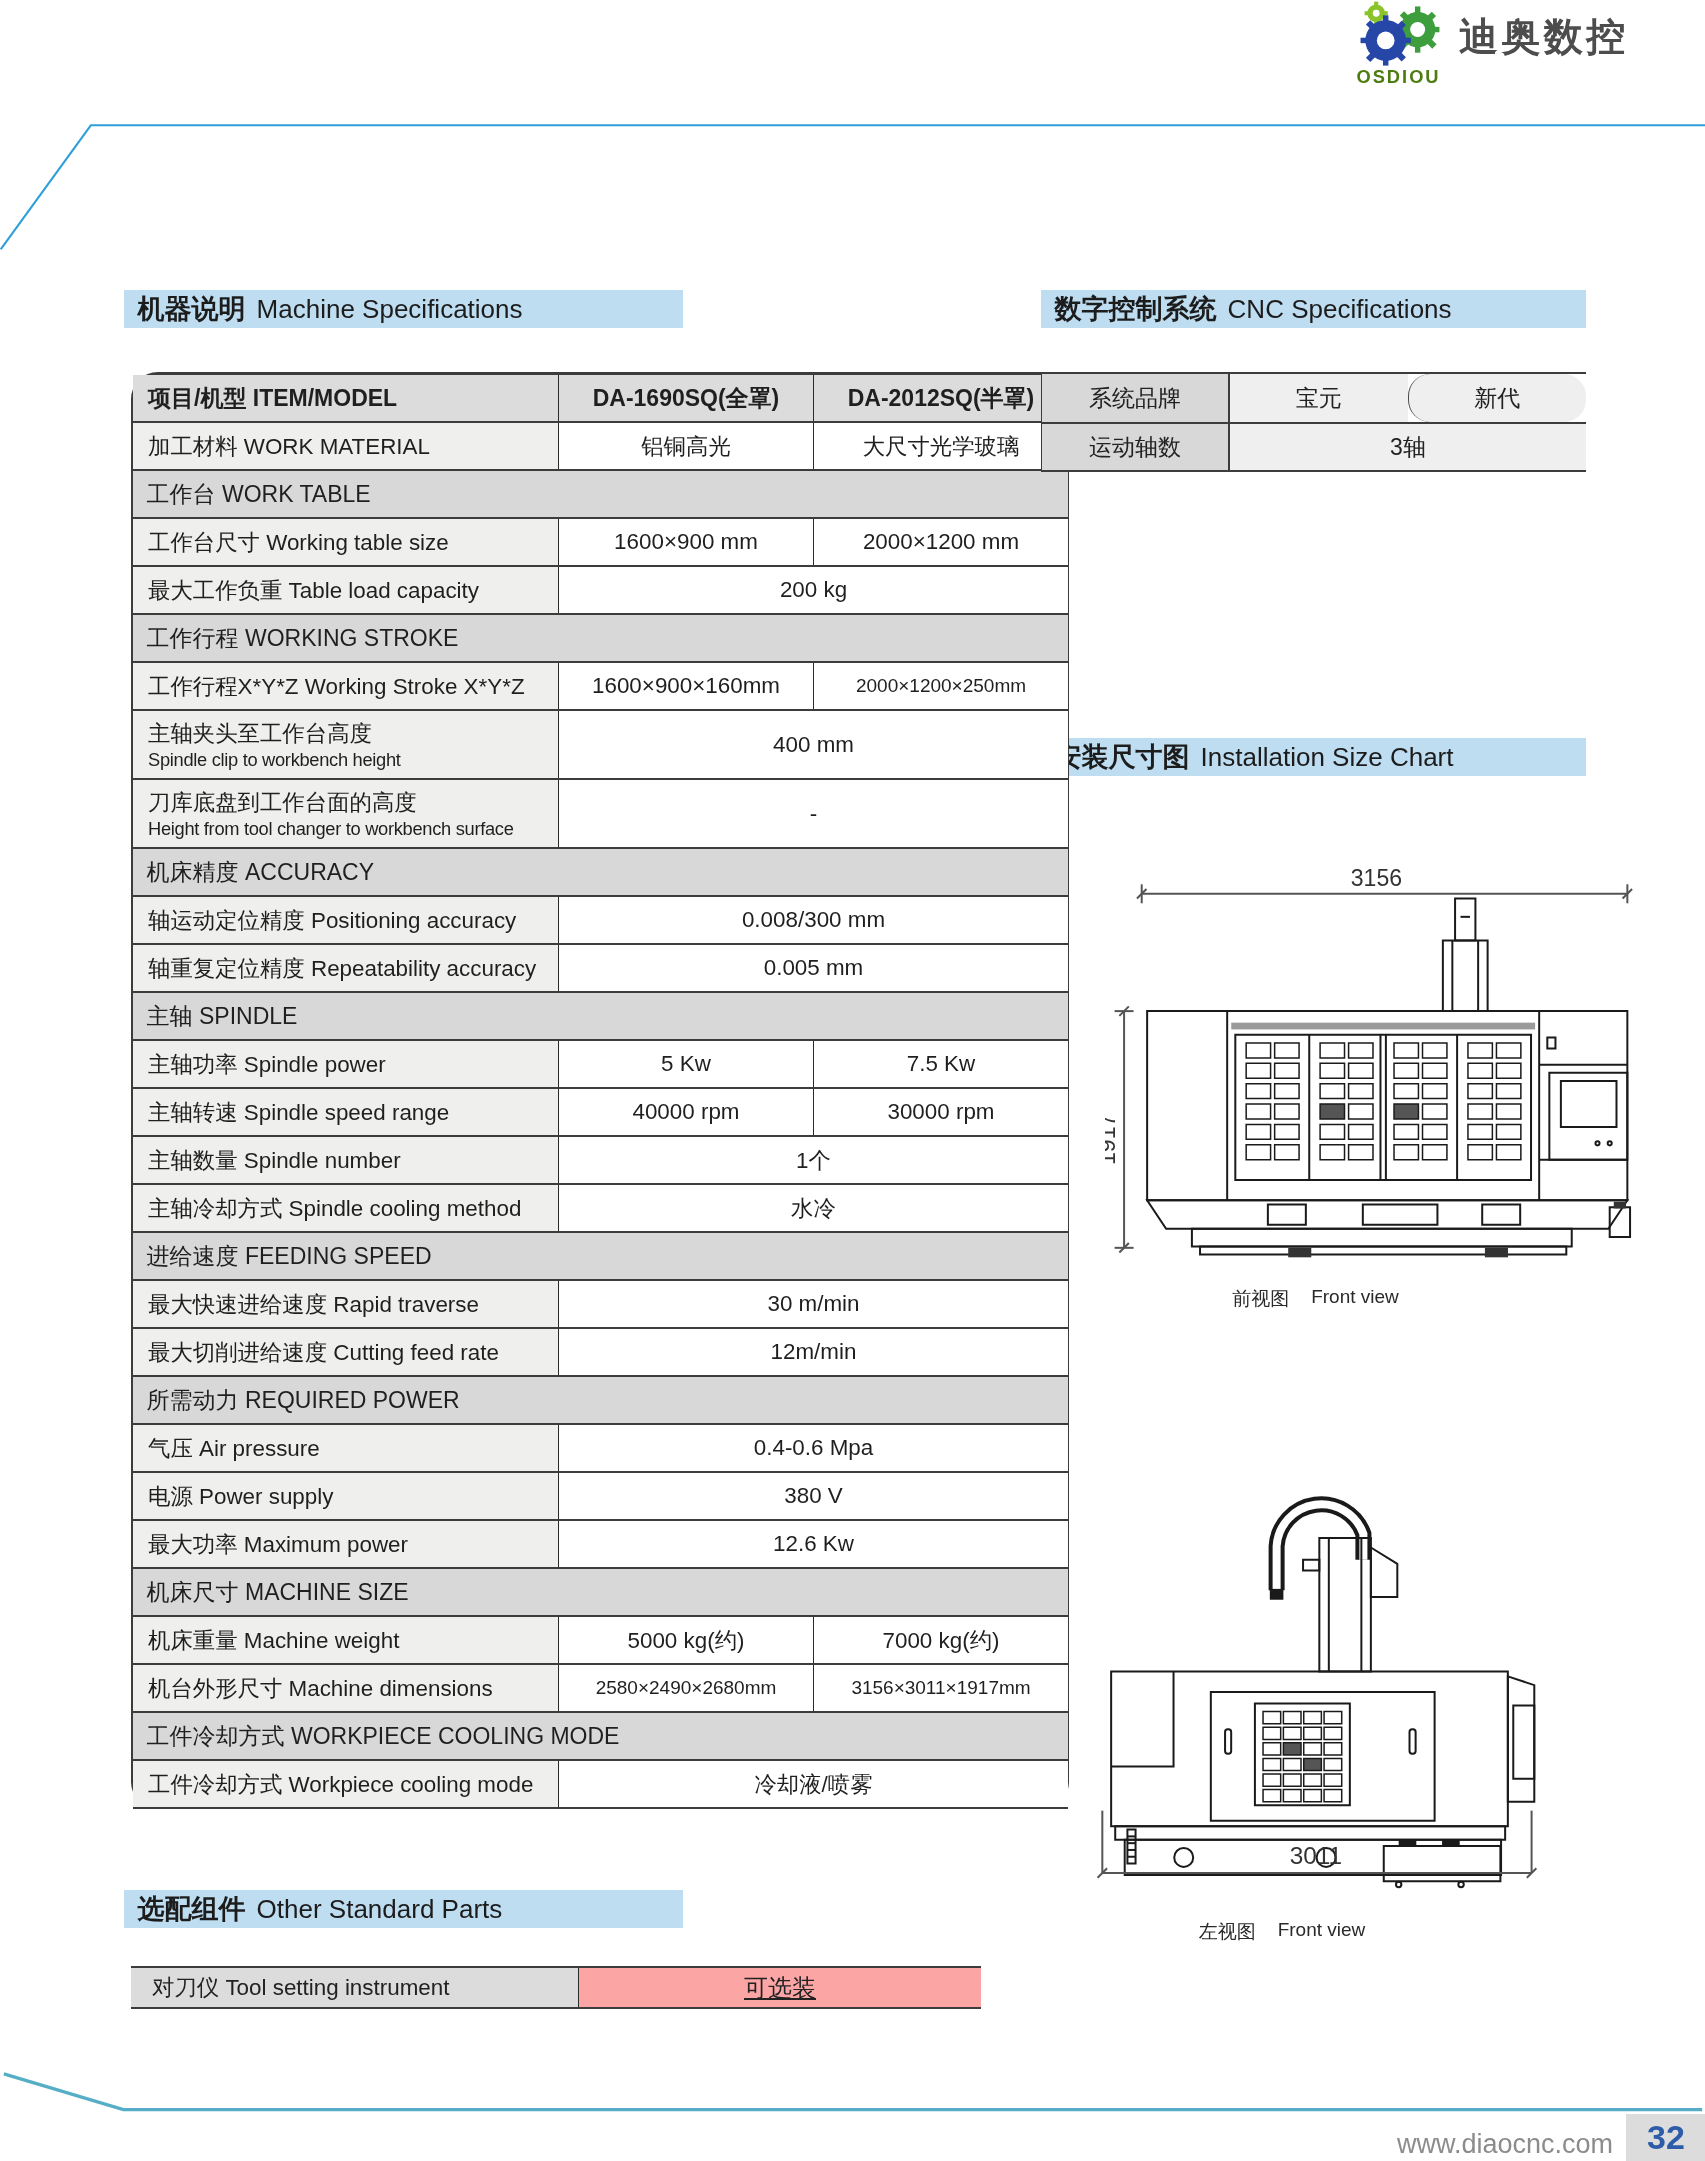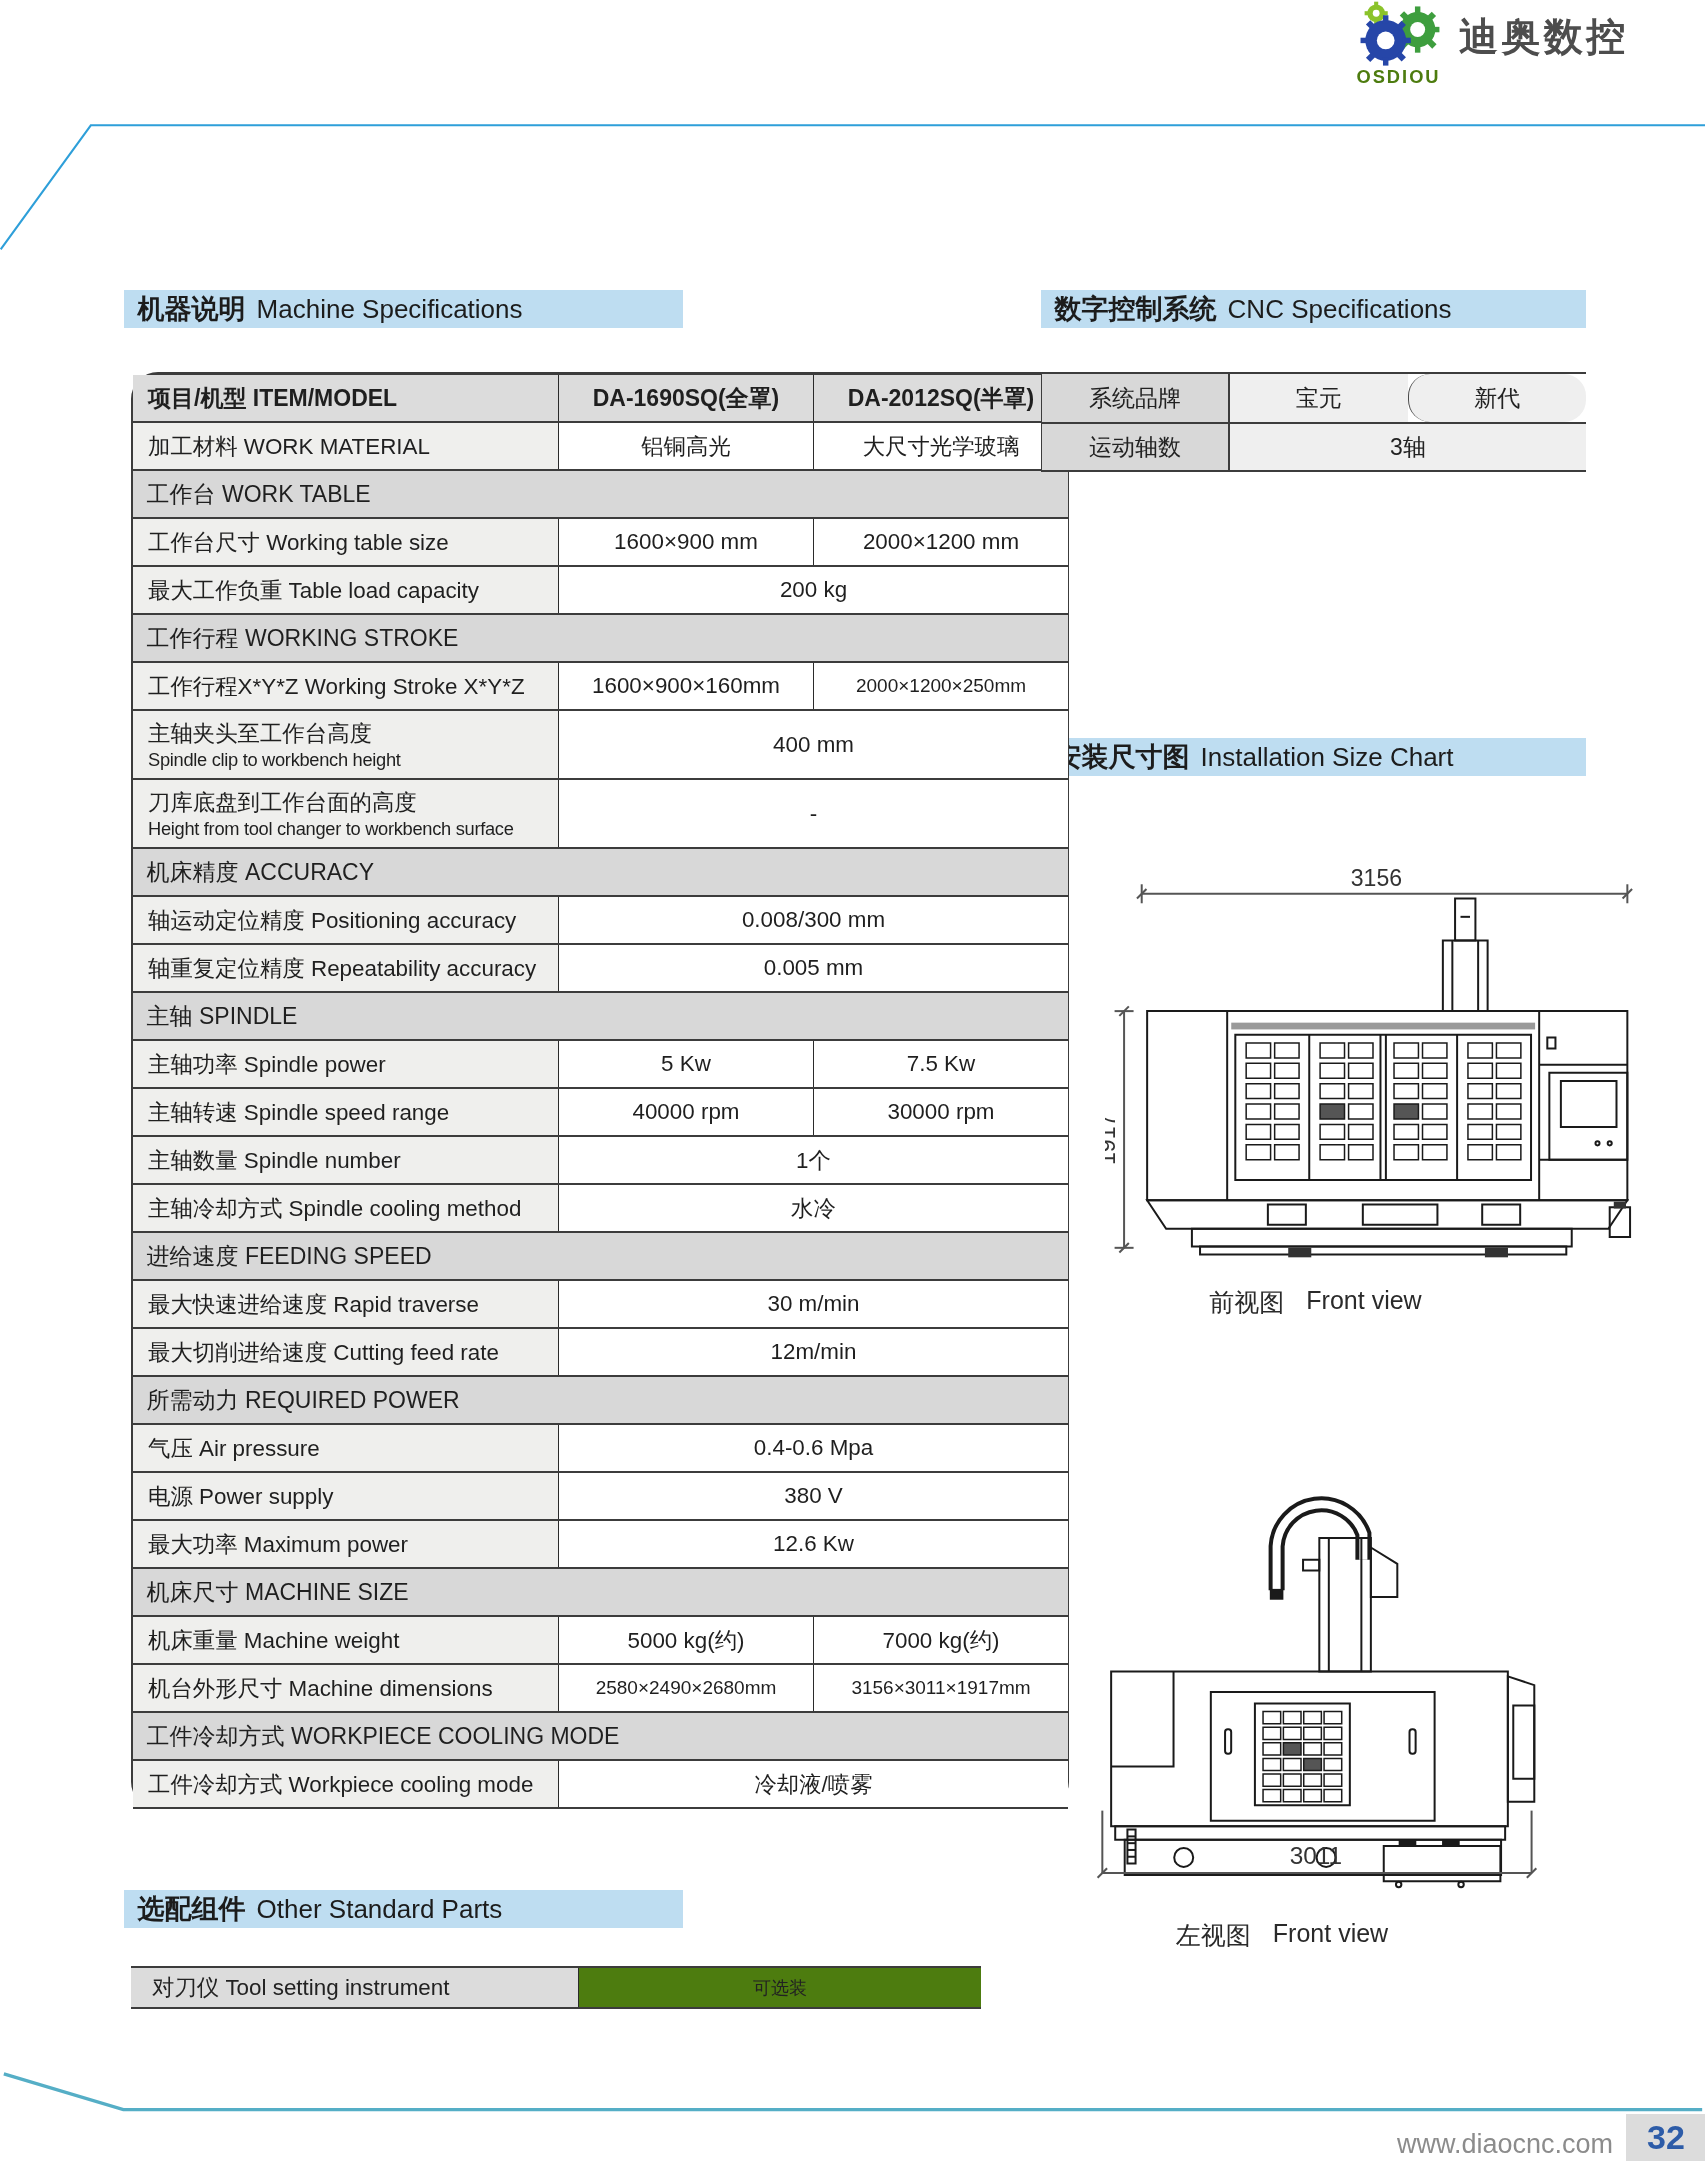--- a/index.html
+++ b/index.html
@@ -54,32 +54,32 @@
   .crow + .crow { border-top:2px solid #3c3c3c; }
   .clbl { width:186px; background:#D8D8D8; display:flex; align-items:center; justify-content:center; font-size:23px; }
   .cval { flex:1; background:#EFEFEF; border-left:2px solid #3c3c3c; display:flex; align-items:center;
           justify-content:center; font-size:23px; }
   .cval + .cval { border-left:1.4px solid #4a4a4a;border-radius:22px; }
 
   
   .parts-table { position:absolute; left:131px; top:1966px; width:850px; height:43px; display:flex;
                  border-top:2px solid #3c3c3c; border-bottom:2px solid #3c3c3c; }
   .parts-lbl { width:447px; background:#DCDCDC; display:flex; align-items:center; padding-left:21px; font-size:22.4px; }
-  .parts-val { flex:1; background:#4d7c0f; border-left:1.4px solid #2b2b2b; display:flex; align-items:center;
-               justify-content:center; font-size:18px; }
+  .parts-val { flex:1; background:#fca5a5; border-left:1.4px solid #2b2b2b; display:flex; align-items:center;
+               justify-content:center; font-size:24px;text-decoration:underline; }
 
   
   #front-view { position:absolute; left:1105px; top:868px; }
   #side-view  { position:absolute; left:1092px; top:1458px; }
   .drawing line, .drawing rect, .drawing polygon, .drawing polyline, .drawing path, .drawing circle
      { vector-effect:non-scaling-stroke; }
   .drawing text { font-family:"Liberation Sans","DejaVu Sans",sans-serif; fill:#333; }
 
   .caption { position:absolute; display:flex; justify-content:center; gap:22px;
-             font-size:25px; color:#2a2a2a; white-space:nowrap; }
+             font-size:19px; color:#2a2a2a; white-space:nowrap; }
   #cap-front { left:1112px; top:1286px; width:407px; }
   #cap-side  { left:1092px; top:1919px; width:380px; }
 
   
   #footer-url { position:absolute; left:1254px; top:2129px; width:359px; text-align:right;
                 font-size:27px; color:#8C8C8C; }
   #page-badge { position:absolute; left:1626px; top:2114px; width:80px; height:47px;
                 background:var(--badge-bg,#DCDCDC); display:flex; align-items:center; justify-content:center;
                 font-size:34px; font-weight:bold; color:var(--page-num,#2D5CA8); }
 </style>

